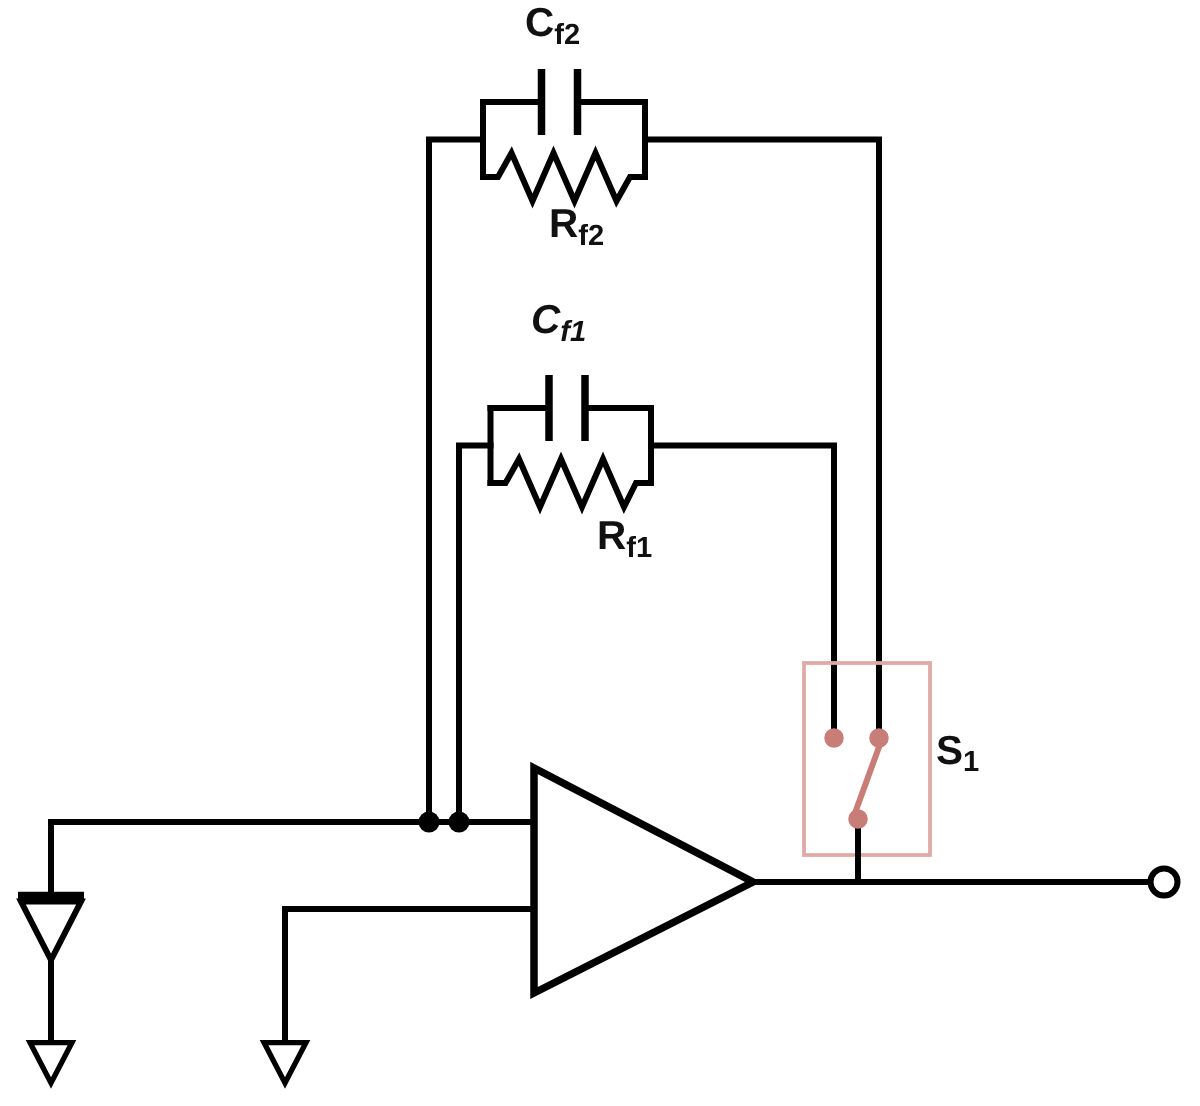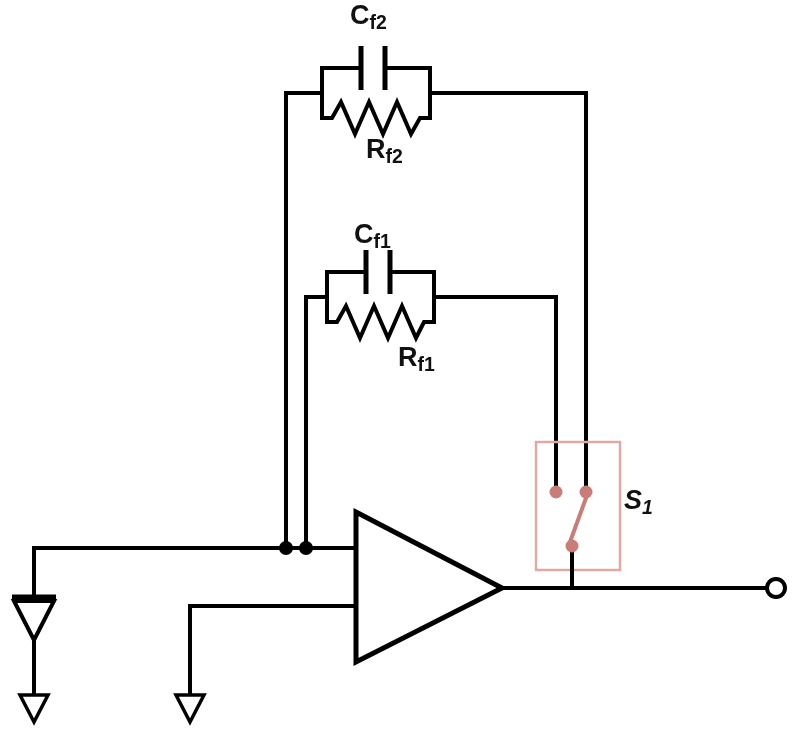--- a/index.html
+++ b/index.html
@@ -97,22 +97,22 @@
       <circle class="sw-dot" cx="572" cy="546" r="6.5"></circle>
     </g>
   </svg>
 
   <div class="lbl" style="left:350px;top:2px;">
     <span>C</span><span class="sub">f2</span>
   </div>
   <div class="lbl" style="left:366px;top:136px;">
     <span>R</span><span class="sub">f2</span>
   </div>
-  <div class="lbl" style="left:354px;top:221px;">
+  <div class="lbl" style="left:354px;top:200px;font-style:italic;">
     <span>C</span><span class="sub">f1</span>
   </div>
   <div class="lbl" style="left:398px;top:344px;">
     <span>R</span><span class="sub">f1</span>
   </div>
-  <div class="lbl" style="left:624px;top:487px;font-style:italic;">
+  <div class="lbl" style="left:624px;top:487px;">
     <span>S</span><span class="sub">1</span>
   </div>
 </div>
 
 </body></html>

